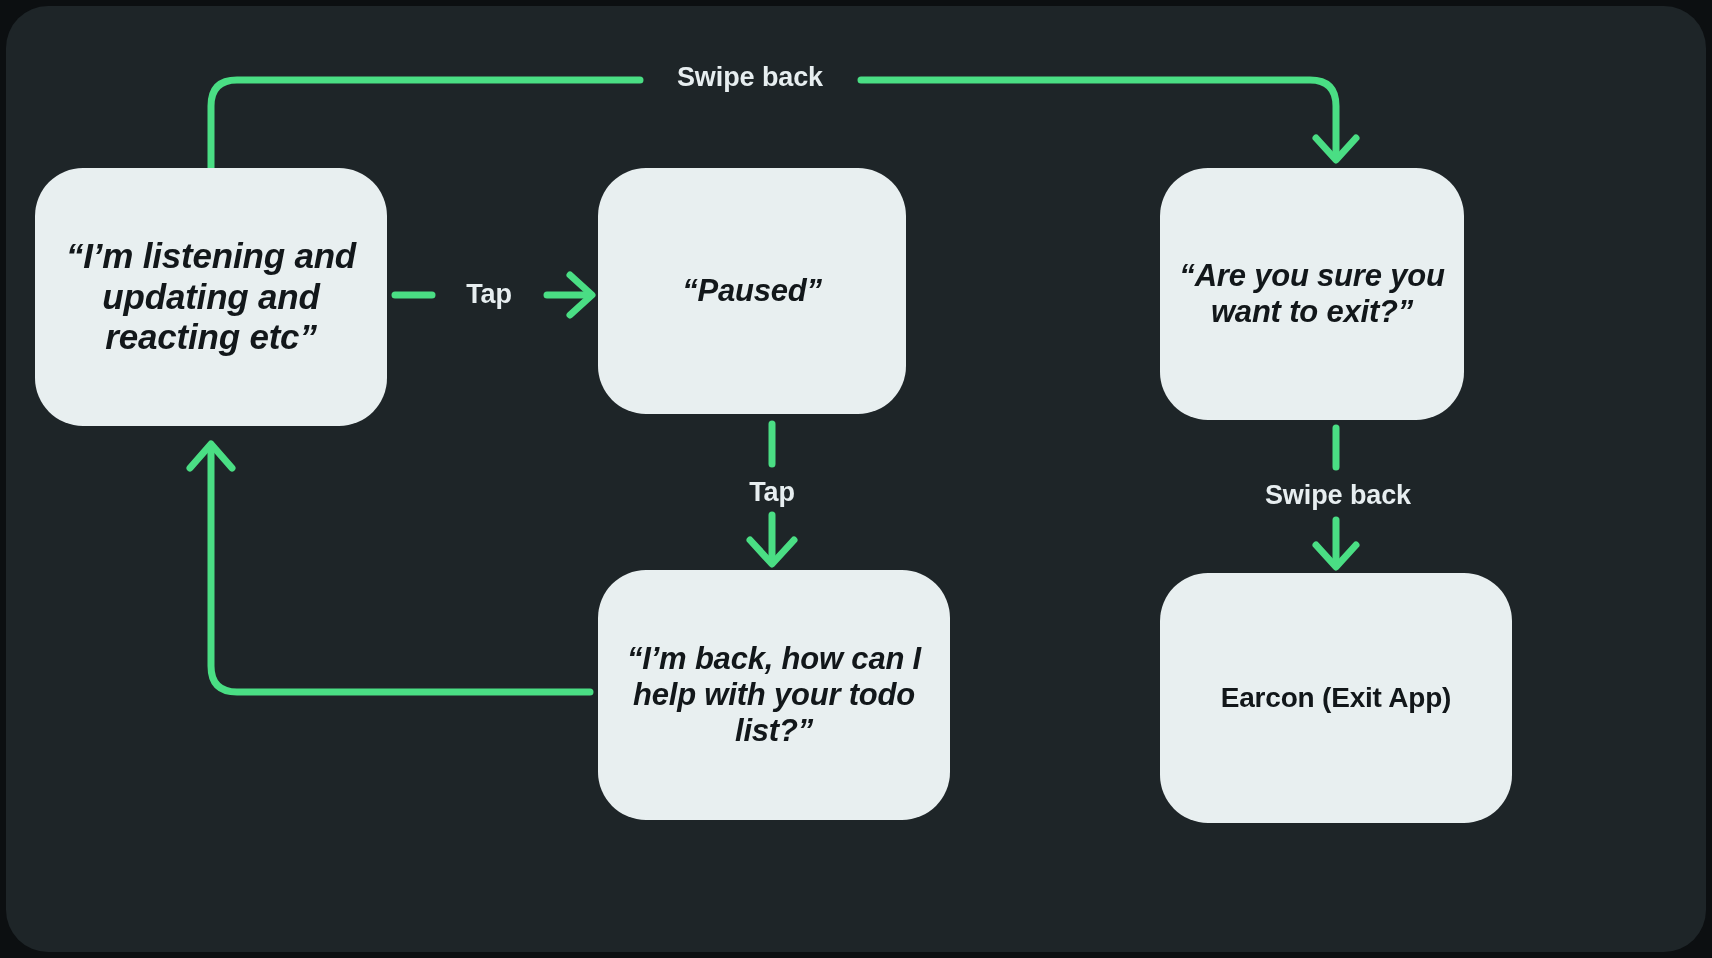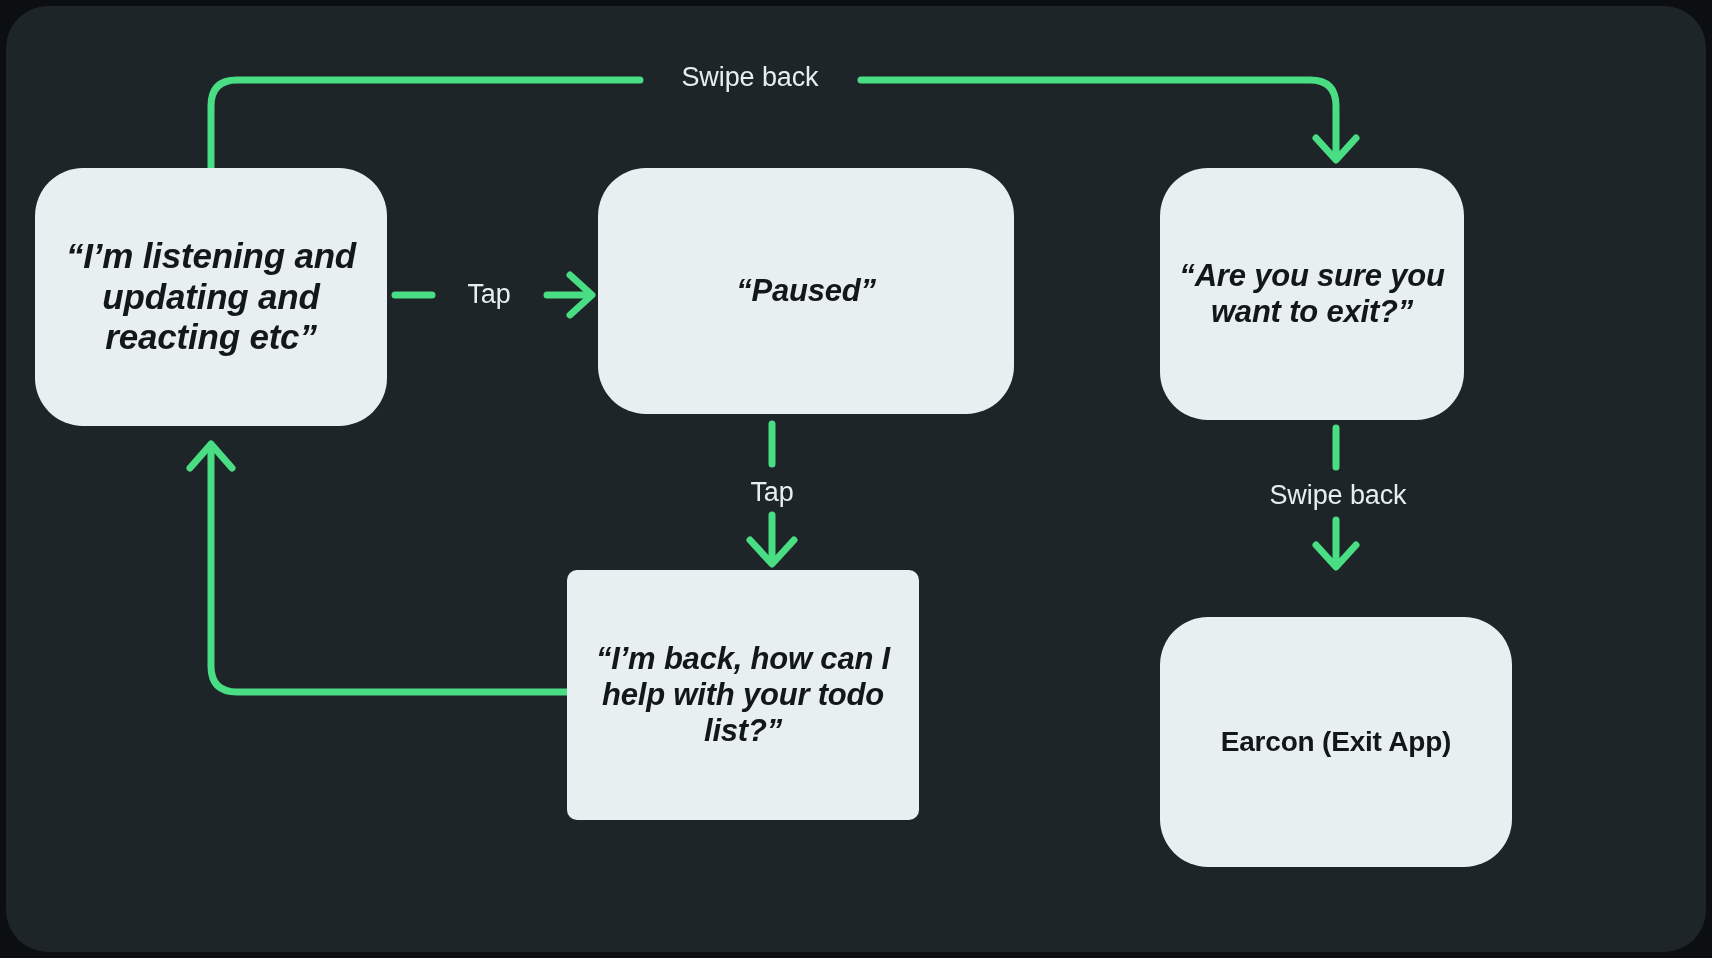--- a/index.html
+++ b/index.html
@@ -48,32 +48,32 @@
     text-align: center;
     line-height: 1.16;
     letter-spacing: -0.2px;
   }
   .card-text.upright {
     font-style: normal;
   }
   .edge-label {
     position: absolute;
     color: #e7eef0;
-    font-weight: normal;
+    font-weight: bold;
     font-size: 27px;
     letter-spacing: -0.1px;
     white-space: nowrap;
     text-align: center;
   }
   
   #card-listening { left: 35px;   top: 168px; width: 352px; height: 258px; }
-  #card-paused    { left: 598px;  top: 168px; width: 416px; height: 246px; }
+  #card-paused    { left: 598px;  top: 168px; width: 308px; height: 246px; }
   #card-confirm   { left: 1160px; top: 168px; width: 304px; height: 252px; }
-  #card-back      { left: 567px;  top: 570px; width: 352px; height: 250px; border-radius: 10px; }
-  #card-earcon    { left: 1160px; top: 573px; width: 352px; height: 250px; margin-top: 44px; }
+  #card-back      { left: 598px;  top: 570px; width: 352px; height: 250px; }
+  #card-earcon    { left: 1160px; top: 573px; width: 352px; height: 250px; }
 
   #card-listening .card-text { font-size: 35px; width: 310px; }
   #card-paused    .card-text { font-size: 31px; }
   #card-confirm   .card-text { font-size: 31px; width: 280px; }
   #card-back      .card-text { font-size: 31px; width: 300px; }
   #card-earcon    .card-text { font-size: 28px; }
 
   
   #label-swipe-top  { left: 652px;  top: 62px;  width: 196px; }
   #label-tap-right  { left: 440px;  top: 279px; width: 98px;  }

